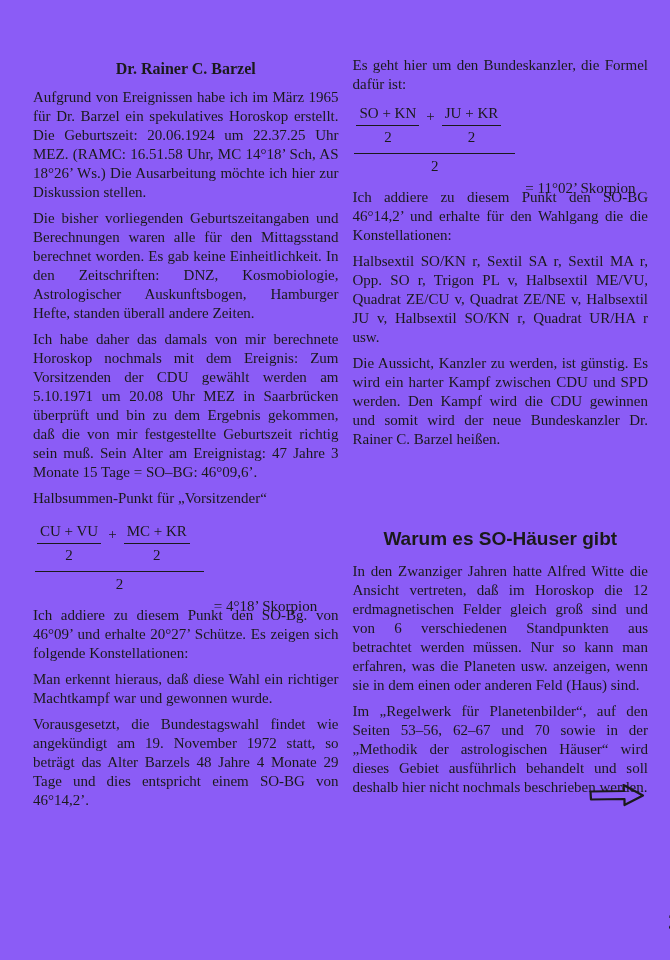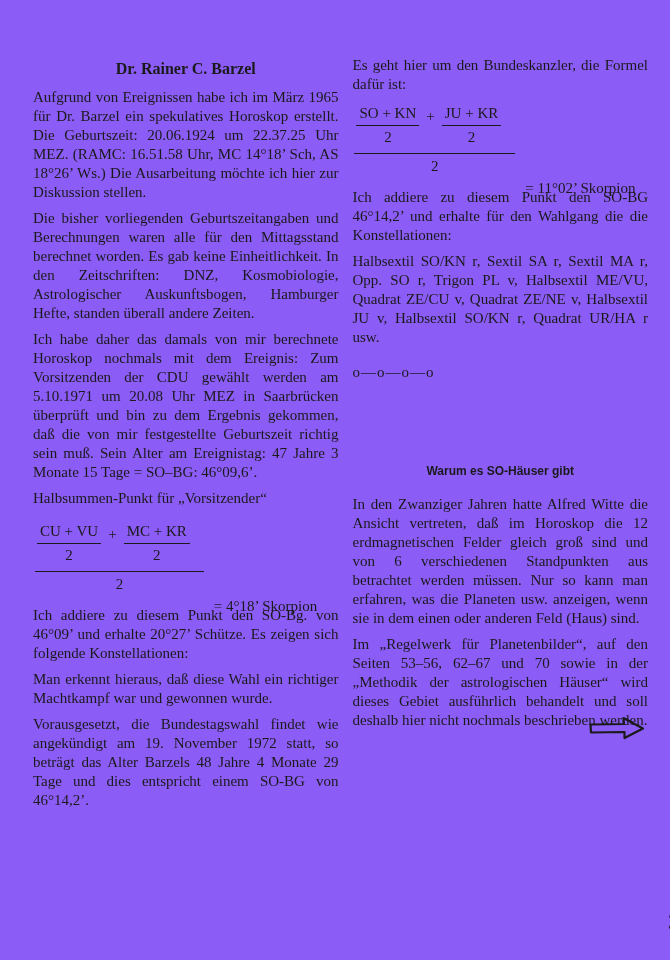--- a/index.html
+++ b/index.html
@@ -34,21 +34,21 @@
   }
   .article-title{
     font-weight:bold;
     font-size:16px;
     text-align:center;
     margin:3px 0 10px 0;
   }
   .section-title{
     font-family:"Liberation Sans", sans-serif;
     font-weight:bold;
-    font-size:12px;
+    font-size:19px;
     text-align:center;
     margin:80px 0 14px 0;
   }
   .separator{
     text-align:center;
     letter-spacing:1px;
     margin:16px 0 0 0 !important;
   }
   
   .formula-row{
@@ -151,22 +151,22 @@
               <span class="den">2</span>
             </span>
           </div>
           <div class="outer-den">2</div>
         </div>
         <span class="result">= 11°02’ Skorpion</span>
       </div>
 
       <p>Ich addiere zu diesem Punkt den SO-BG 46°14,2’ und erhalte für den Wahlgang die die Konstellationen:</p>
       <p>Halbsextil SO/KN r, Sextil SA r, Sextil MA r, Opp. SO r, Trigon PL v, Halbsextil ME/VU, Quadrat ZE/CU v, Quadrat ZE/NE v, Halbsextil JU v, Halbsextil SO/KN r, Quadrat UR/HA r usw.</p>
+      <p>Die Aussicht, Kanzler zu werden, ist günstig. Es wird ein harter Kampf zwischen CDU und SPD werden. Den Kampf wird die CDU gewinnen und somit wird der neue Bundeskanzler Dr. Rainer C. Barzel heißen.</p>
 
-      <p class="separator">o—o—o—o</p>
 
       <div class="section-title">Warum es SO-Häuser gibt</div>
 
       <p>In den Zwanziger Jahren hatte Alfred Witte die Ansicht vertreten, daß im Horoskop die 12 erdmagnetischen Felder gleich groß sind und von 6 verschiedenen Standpunkten aus betrachtet werden müssen. Nur so kann man erfahren, was die Planeten usw. anzeigen, wenn sie in dem einen oder anderen Feld (Haus) sind.</p>
       <p>Im „Regelwerk für Planetenbilder“, auf den Seiten 53–56, 62–67 und 70 sowie in der „Methodik der astrologischen Häuser“ wird dieses Gebiet ausführlich behandelt und soll deshalb hier nicht nochmals beschrieben werden.</p>
 
       <div class="arrow-row">
         <svg width="58" height="24" viewBox="0 0 58 24">
           <path d="M2.5 8.5 L36 8 L35.5 2 L55 12.5 L36.5 22 L36.5 16 L3 16.5 Z" fill="none" stroke="#1a1a1a" stroke-width="2.2" stroke-linejoin="round"></path>
         </svg>

